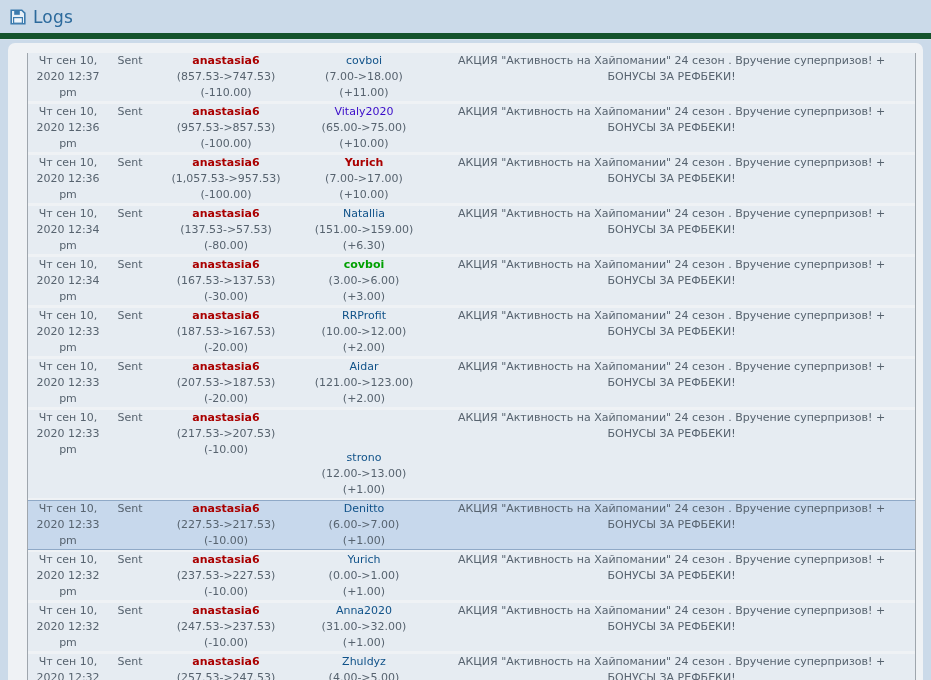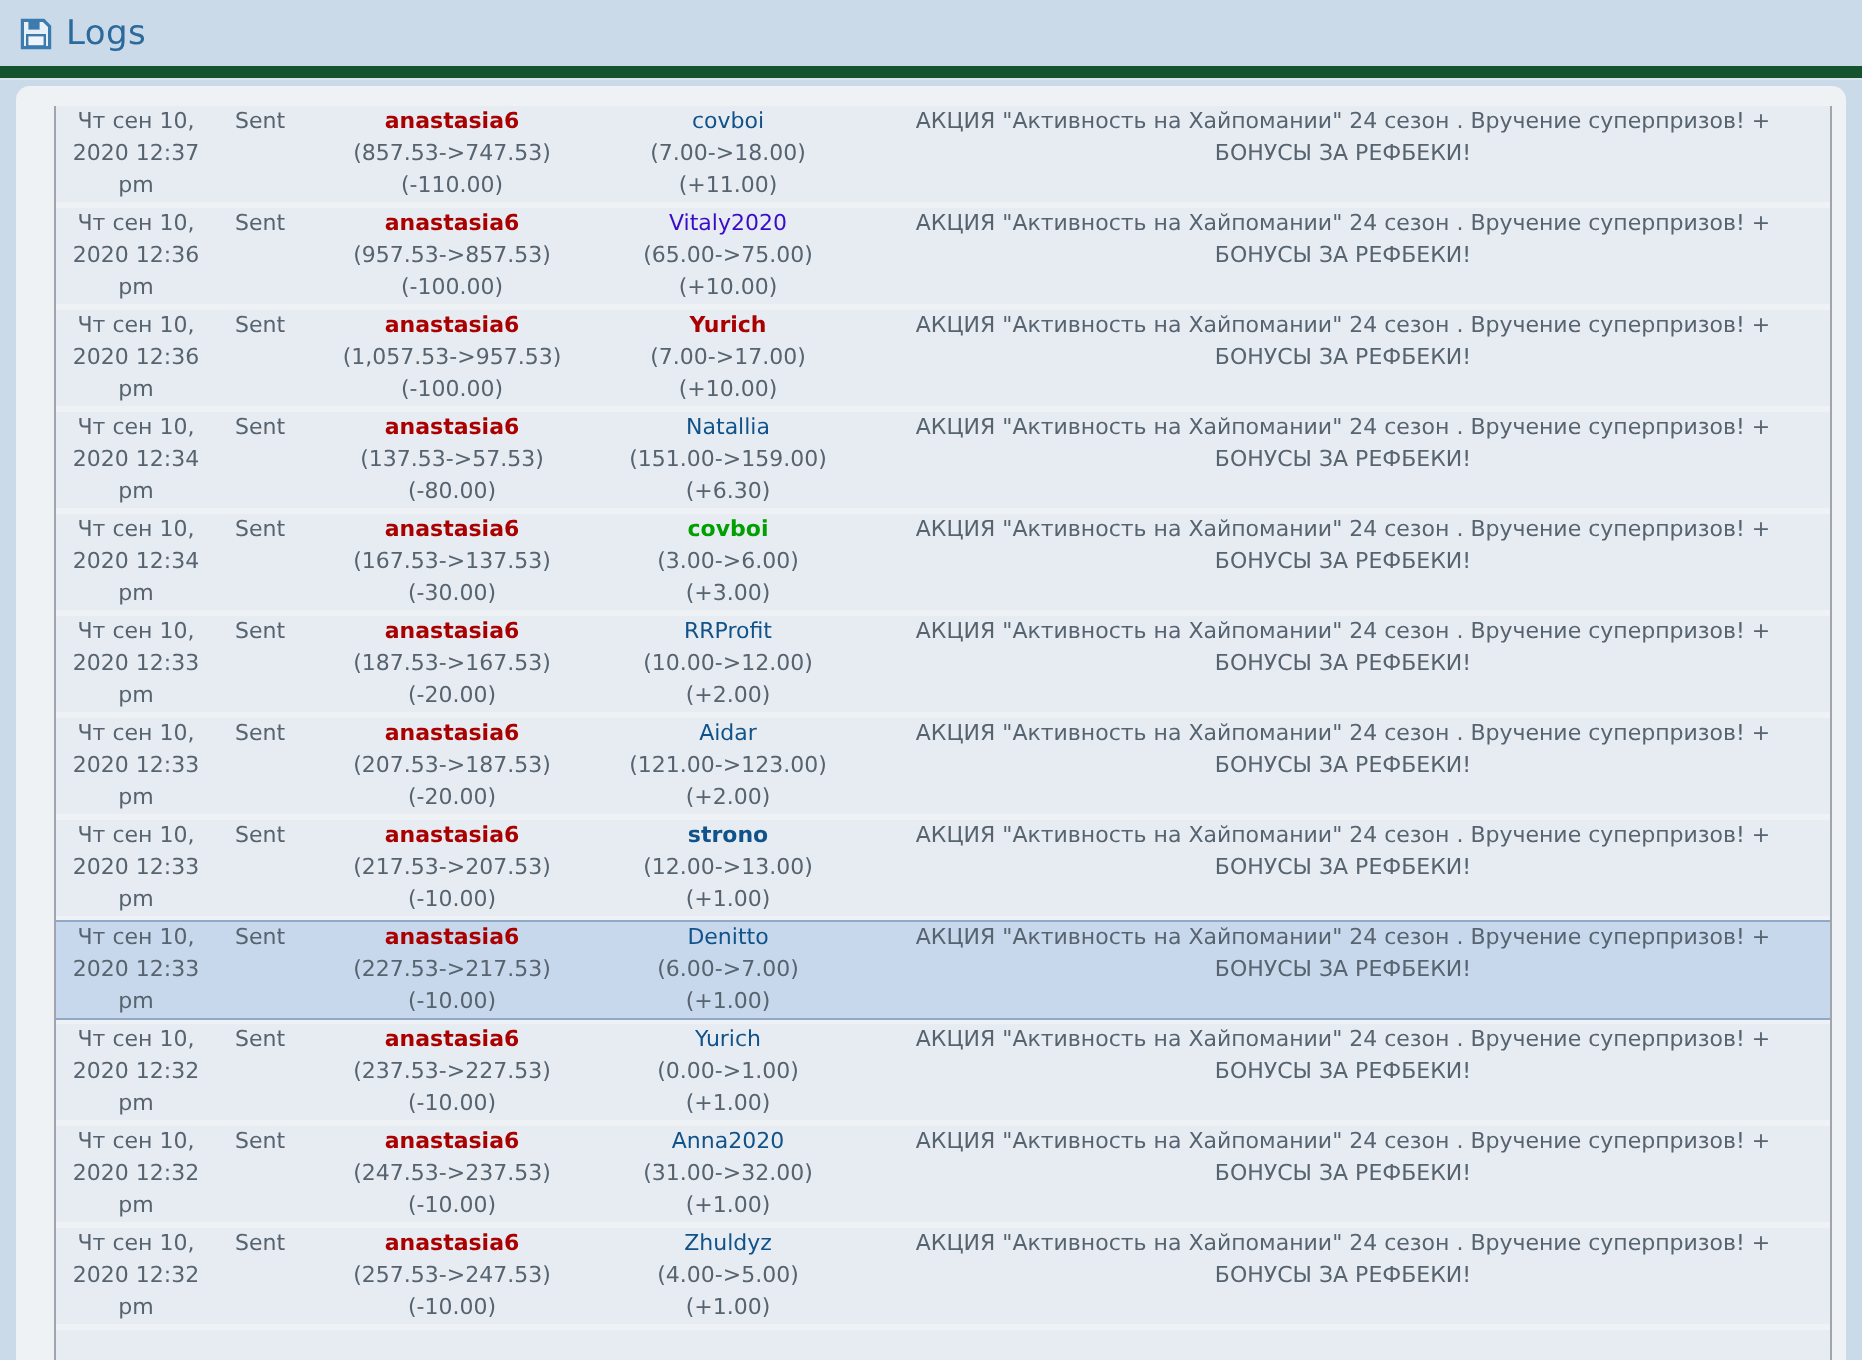--- a/index.html
+++ b/index.html
@@ -224,21 +224,21 @@
   </div>
       <div class="row">
     <div class="cell w-date c-date">Чт сен 10, 2020 12:33 pm</div>
     <div class="cell w-type c-type">Sent</div>
     <div class="cell w-who c-who">
       <a class="uname" style="color: rgb(170, 0, 0); font-weight: bold;">anastasia6</a>
       <div class="bal">(217.53-&gt;207.53)</div>
       <div class="bal">(-10.00)</div>
     </div>
     <div class="cell w-to c-to">
-      <a class="uname" style="color: rgb(16, 82, 137); font-weight: bold;">strono</a>
+      <a class="uname" style="color: rgb(16, 82, 137); font-weight: normal; margin-top: 40px;">strono</a>
       <div class="bal">(12.00-&gt;13.00)</div>
       <div class="bal">(+1.00)</div>
     </div>
     <div class="cell w-comment c-comment">
       <div class="comment-text">АКЦИЯ "Активность на Хайпомании" 24 сезон . Вручение суперпризов! + БОНУСЫ ЗА РЕФБЕКИ!</div>
     </div>
   </div>
       <div class="row highlighted">
     <div class="cell w-date c-date">Чт сен 10, 2020 12:33 pm</div>
     <div class="cell w-type c-type">Sent</div>

